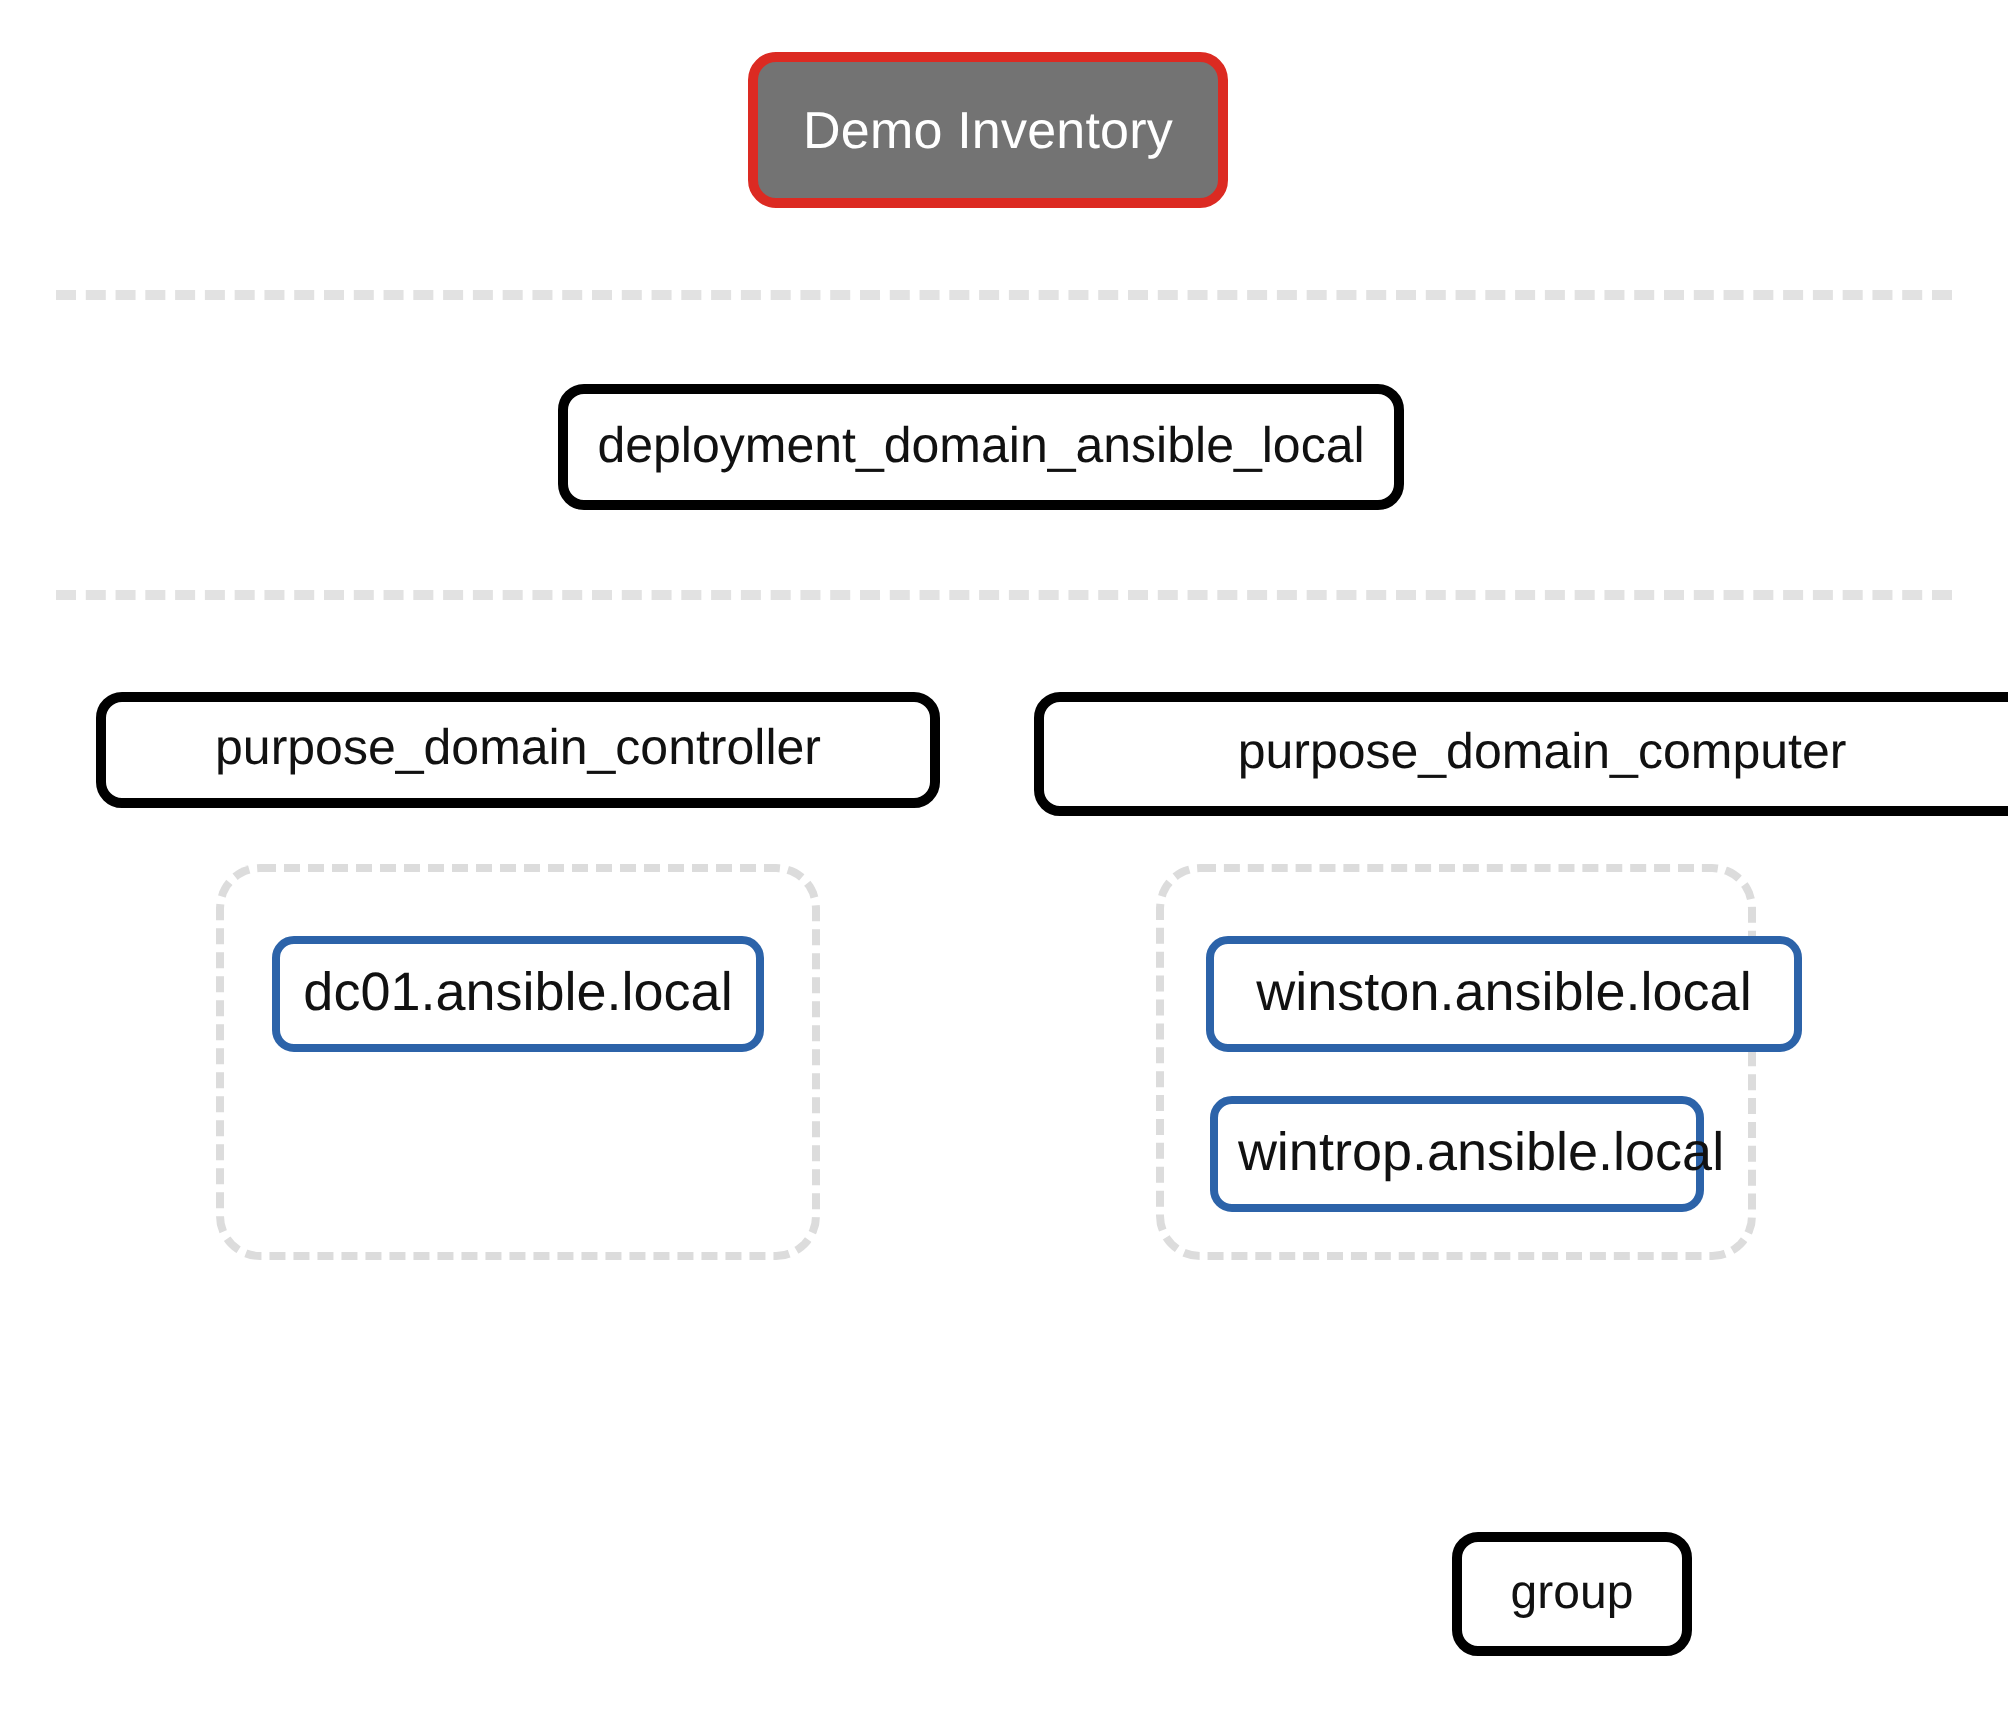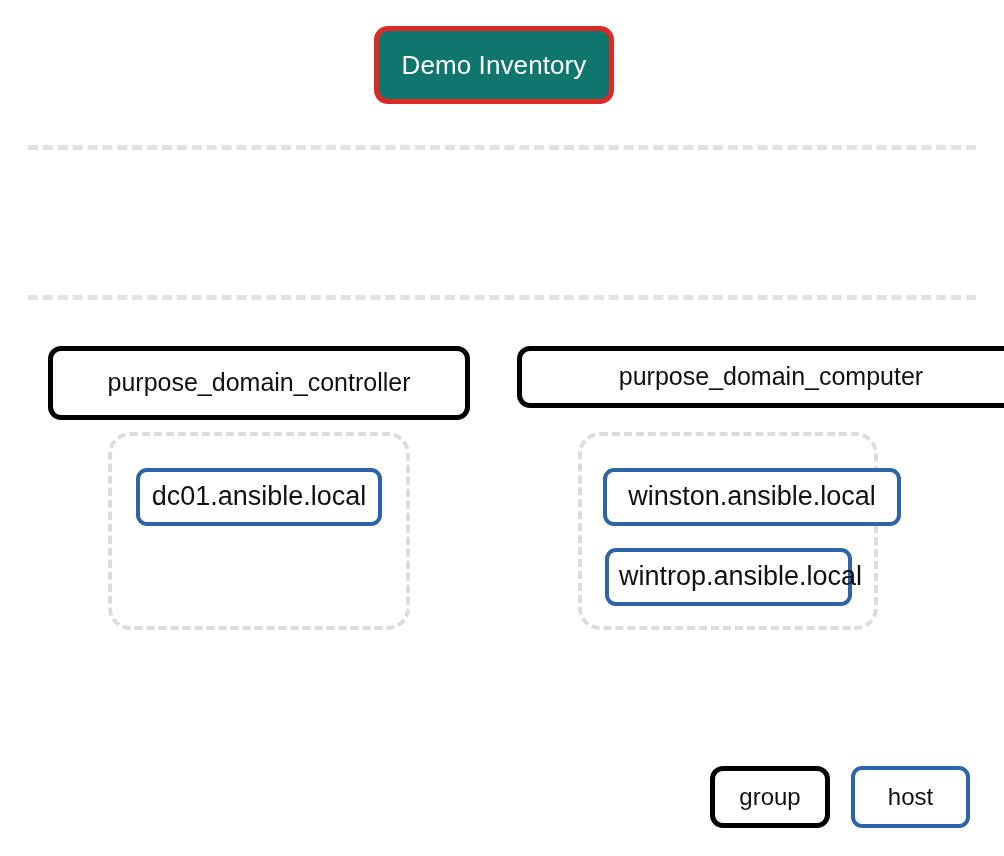--- a/index.html
+++ b/index.html
@@ -29,21 +29,21 @@
     justify-content: center;
     text-align: center;
     background: #ffffff;
     border-radius: 12px;
     line-height: 1.1;
     white-space: nowrap;
   }
 
   
   .node-root {
-    background: #0f766e;
+    background: #737373;
     color: #ffffff;
     border: 5px solid #DC2A22;
     border-radius: 14px;
     font-size: 26px;
     letter-spacing: 0.1px;
   }
 
   
   .node-group {
     border: 5px solid #000000;
@@ -100,24 +100,27 @@
 <body>
 
 <div id="canvas">
 
   <div class="node node-root" style="left:374px; top:26px; width:240px; height:78px;">
     <span>Demo Inventory</span>
   </div>
 
   <div class="rank-divider" style="left:28px; top:145px; width:948px;"></div>
 
+  <div class="node node-group" style="left:279px; top:192px; width:423px; height:63px;">
+    <span>deployment_domain_ansible_local</span>
+  </div>
 
   <div class="rank-divider" style="left:28px; top:295px; width:948px;"></div>
 
-  <div class="node node-group" style="left:48px; top:346px; width:422px; height:74px;">
+  <div class="node node-group" style="left:48px; top:346px; width:422px; height:58px;">
     <span>purpose_domain_controller</span>
   </div>
 
   <div class="node node-group" style="left:517px; top:346px; width:508px; height:62px;">
     <span>purpose_domain_computer</span>
   </div>
 
   <div class="cluster" style="left:108px; top:432px; width:302px; height:198px;"></div>
 
   <div class="node node-host" style="left:136px; top:468px; width:246px; height:58px;">
@@ -127,21 +130,18 @@
   <div class="cluster" style="left:578px; top:432px; width:300px; height:198px;"></div>
 
   <div class="node node-host" style="left:603px; top:468px; width:298px; height:58px;">
     <span>winston.ansible.local</span>
   </div>
 
   <div class="node node-host" style="left:605px; top:548px; width:247px; height:58px;padding-left:24px;">
     <span>wintrop.ansible.local</span>
   </div>
 
-  <div class="legend-box legend-group" style="left:710px; top:766px; width:120px; height:62px;">
+  <div class="legend-box legend-group" style="left:726px; top:766px; width:120px; height:62px;">
     <span>group</span>
   </div>
 
-  <div class="legend-box legend-host" style="left:851px; top:766px; width:119px; height:62px;">
-    <span>host</span>
-  </div>
 
 </div>
 
 </body></html>

